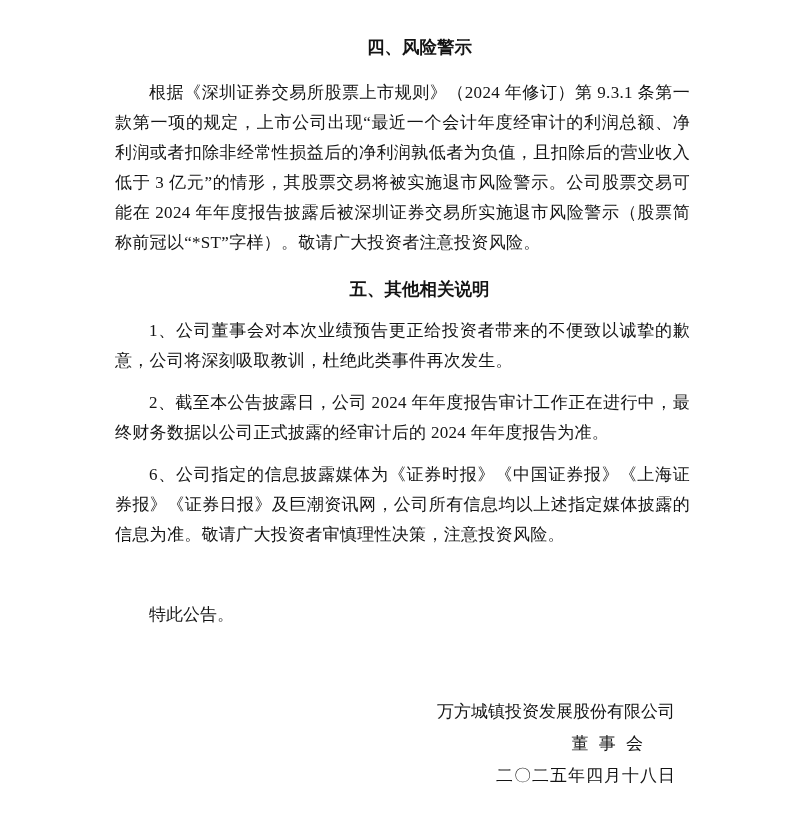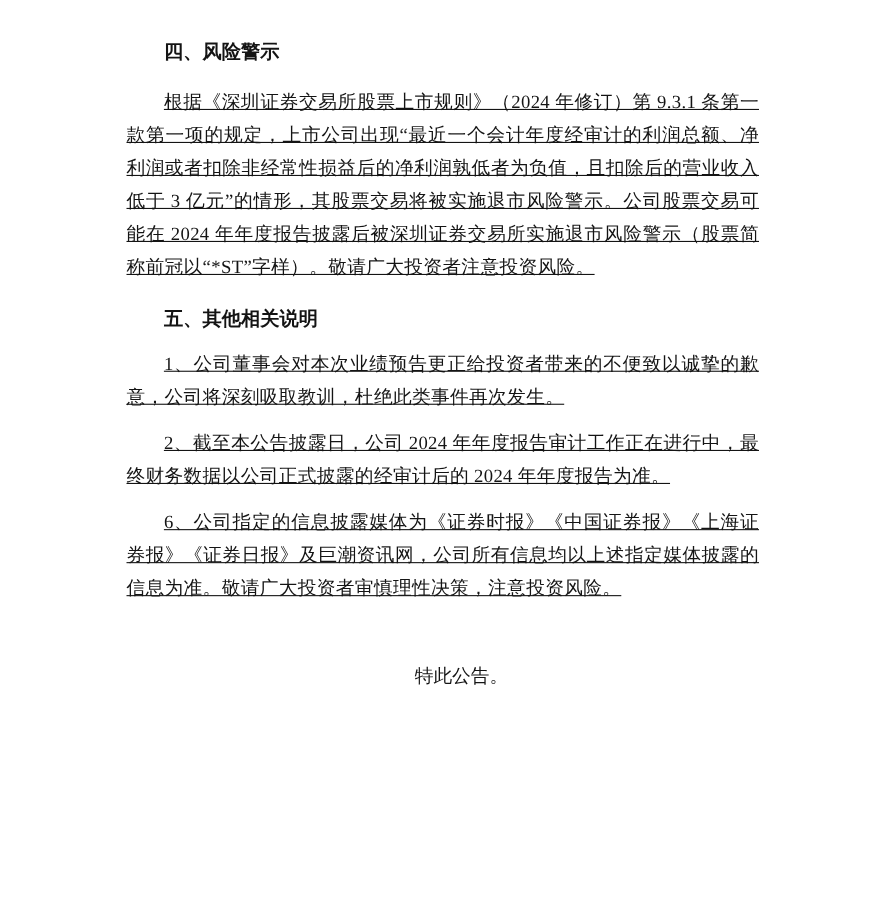--- a/index.html
+++ b/index.html
@@ -16,45 +16,43 @@
     font-family: "Liberation Serif", "DejaVu Serif", serif;
     color: #141414;
     box-sizing: border-box;
     padding: 32px 101px 0 115px;
   }
   .doc-heading {
     font-size: 17.5px;
     font-weight: bold;
     line-height: 30px;
     text-indent: 34px;
-    text-align: left;
+    text-align: center;
   }
   .doc-heading.second {
     margin-top: 16px;
     font-family: Liberation Serif, serif;
   }
   .doc-para {
     font-size: 17px;
     line-height: 30px;
     text-indent: 34px;
     text-align: justify;
     text-justify: inter-ideograph;
     margin-top: 12px;
     letter-spacing: 0.3px;
-    text-decoration: underline;
   }
   .doc-para.first {
     margin-top: 16px;
   }
   .doc-closing {
     font-size: 17px;
     line-height: 30px;
     text-indent: 34px;
     margin-top: 50px;
-    text-align: center;
   }
   .signature {
     margin-top: 66px;
   }
   .sig-line {
     font-size: 17px;
     line-height: 32px;
     text-align: right;
   }
   .sig-company { padding-right: 15px; }
@@ -73,14 +71,19 @@
   <div class="doc-heading second">五、其他相关说明</div>
 
   <div class="doc-para">1、公司董事会对本次业绩预告更正给投资者带来的不便致以诚挚的歉意，公司将深刻吸取教训，杜绝此类事件再次发生。</div>
 
   <div class="doc-para">2、截至本公告披露日，公司 2024 年年度报告审计工作正在进行中，最终财务数据以公司正式披露的经审计后的 2024 年年度报告为准。</div>
 
   <div class="doc-para">6、公司指定的信息披露媒体为《证券时报》《中国证券报》《上海证券报》《证券日报》及巨潮资讯网，公司所有信息均以上述指定媒体披露的信息为准。敬请广大投资者审慎理性决策，注意投资风险。</div>
 
   <div class="doc-closing">特此公告。</div>
 
+  <div class="signature">
+    <div class="sig-line sig-company">万方城镇投资发展股份有限公司</div>
+    <div class="sig-line sig-board">董 事 会</div>
+    <div class="sig-line sig-date">二〇二五年四月十八日</div>
+  </div>
 
 </div>
 
 </body></html>

